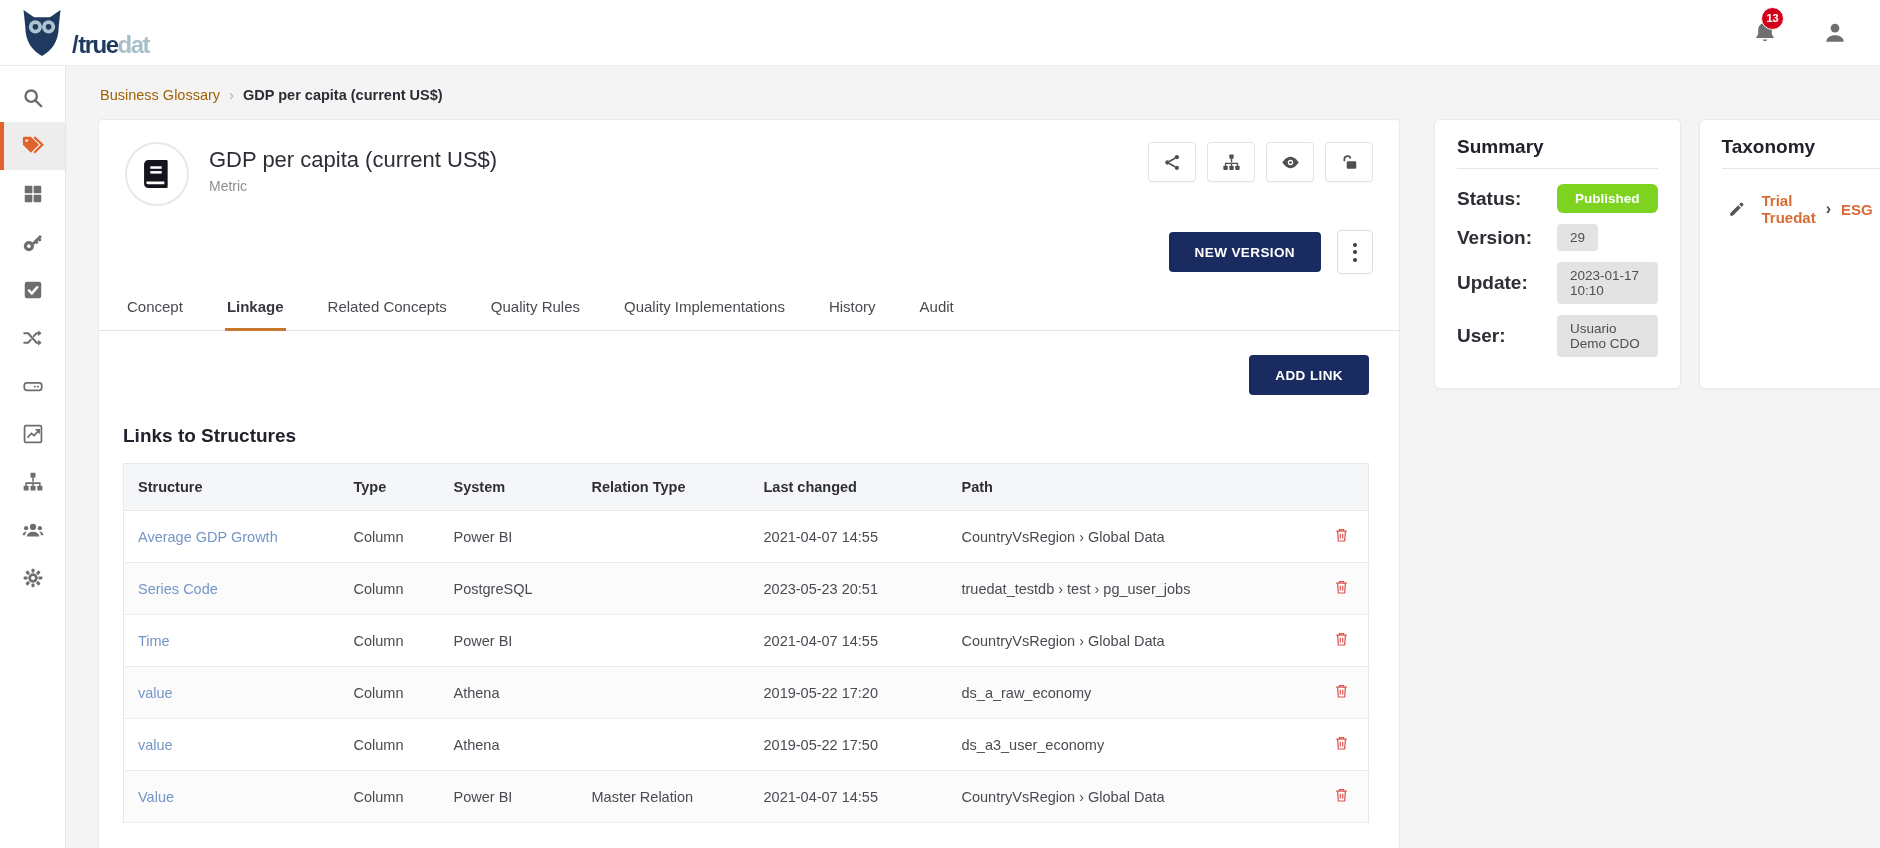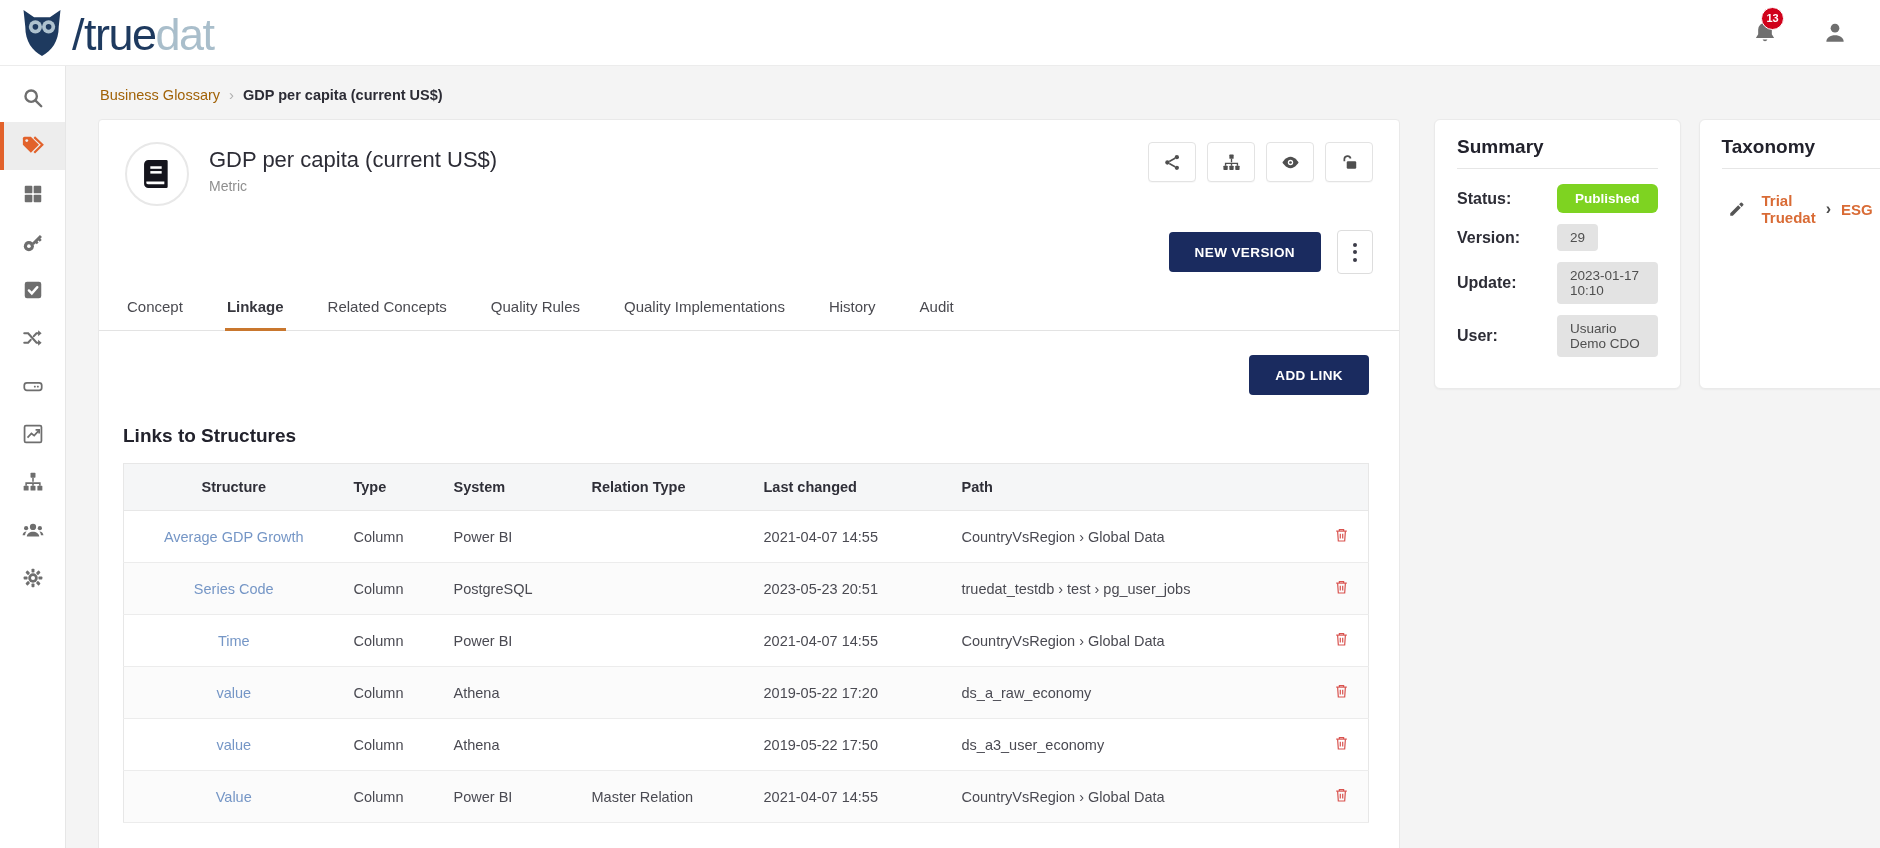--- a/index.html
+++ b/index.html
@@ -2,21 +2,21 @@
 <html><head>
 <meta charset="utf-8">
 <style>
   * { margin:0; padding:0; box-sizing:border-box; }
   html,body { width:1880px; height:848px; overflow:hidden; }
   body { font-family:"Liberation Sans", sans-serif; background:#f4f4f4; color:#2f2f38; }
 
   
   .topbar { height:66px; background:#fff; display:flex; align-items:center; padding:0 26px 0 20px; border-bottom:1px solid #ececec; }
   .logo { display:flex; align-items:flex-end; gap:4px; }
-  .logo-text { font-size:45px; font-weight:normal; letter-spacing:-1.5px; color:#1E3A5F; line-height:1; }
+  .logo-text { font-size:24px; font-weight:bold; letter-spacing:-1.5px; color:#1E3A5F; line-height:1; }
   .logo-text .slash { margin:0 1px 0 4px; }
   .logo-text .lt { color:#A9BECB; }
   .topbar-right { margin-left:auto; display:flex; align-items:center; gap:44px; padding-right:6px; }
   .bell-wrap { position:relative; width:26px; height:26px; color:#6f6f6f; cursor:pointer; }
   .badge { position:absolute; top:-13px; right:-6px; min-width:23px; height:23px; border-radius:50%; background:#D0021B; color:#fff; font-size:11px; font-weight:bold; display:flex; align-items:center; justify-content:center; border:1px solid #fff; }
   .user-icon { width:26px; height:26px; color:#6f6f6f; cursor:pointer; }
 
   
   .page-body { display:flex; height:782px; }
   .sidebar { width:68px; background:#fff; border-right:1px solid #e6e6e6; padding-top:8px; display:flex; flex-direction:column; }
@@ -56,37 +56,37 @@
   .tab.active { font-weight:bold; color:#38383f; border-bottom-color:#C9772E; }
 
   
   .addlink-row { display:flex; justify-content:flex-end; margin:24px 30px 0 0; }
   .section-title { font-size:19px; font-weight:bold; color:#22222c; margin:30px 30px 16px 24px; }
   .table-wrap { margin:0 30px 0 24px; }
   table { width:100%; border-collapse:collapse; border:1px solid #e7e7e7; font-size:14.5px; }
   thead th { background:#f5f6f7; text-align:left; font-weight:bold; color:#2f2f38; padding:15px 12px; border-bottom:1px solid #e7e7e7; }
   tbody td { padding:15px 12px; color:#4a4a52; border-bottom:1px solid #ececec; }
   tbody tr:nth-child(even) td { background:#fbfbfb; }
-  th:nth-child(1), td:nth-child(1) { width:218px; padding-left:14px;text-align:center; }
+  th:nth-child(1), td:nth-child(1) { width:218px; padding-left:14px; }
   th:nth-child(2), td:nth-child(2) { width:100px; }
   th:nth-child(3), td:nth-child(3) { width:138px; }
   th:nth-child(4), td:nth-child(4) { width:172px; }
   th:nth-child(5), td:nth-child(5) { width:198px; }
   th:nth-child(7), td:nth-child(7) { width:54px; }
   .struct-link { color:#7596C6; text-decoration:none; cursor:pointer; }
   .cell-delete { text-align:center; }
   .trash-btn { display:inline-flex; color:#D9534F; cursor:pointer; }
   .trash-btn svg { width:17px; height:18px; }
 
   
   .right-col { width:418px; display:flex; flex-direction:row; gap:18px; }
   .panel { background:#fff; border:1px solid #eaeaea; border-radius:6px; padding:16px 22px 20px; box-shadow:0 1px 2px rgba(0,0,0,.04); }
   .panel-title { font-size:19px; font-weight:bold; color:#22222c; padding-bottom:10px; border-bottom:1px solid #e6e6e6; margin-bottom:15px; }
   .sum-row { display:flex; align-items:center; margin-bottom:11px; }
-  .sum-label { width:100px; font-size:16px; font-weight:bold; color:#2d2d36; flex-shrink:0; }
+  .sum-label { width:100px; font-size:19px; font-weight:bold; color:#2d2d36; flex-shrink:0; }
   .pill { display:inline-block; background:#e3e3e3; color:#4f4f4f; font-size:13.5px; border-radius:4px; padding:6px 13px; }
   .pill-status { background:#7ED321; color:#fff; font-weight:bold; border-radius:6px; padding:7px 18px; }
   .relation-label { font-size:14.5px; color:#2f2f38; margin-bottom:9px; }
   .relation-link { display:block; color:#7596C6; font-size:15px; text-decoration:none; padding-left:4px; margin-bottom:4px; cursor:pointer; }
   .tax-row { display:flex; align-items:center; gap:16px; padding:8px 0 6px 6px; }
   .pencil { width:18px; height:18px; color:#555; cursor:pointer; flex-shrink:0; }
   .tax-link { color:#D96B35; font-weight:bold; font-size:15px; text-decoration:none; cursor:pointer; }
   .tax-sep { color:#4a4a4a; font-weight:bold; font-size:16px; margin:0 -2px; }
   .progress-track { height:26px; background:#f1f1f1; border-radius:8px; margin-top:6px; }
   .progress-fill { height:100%; background:#EAC243; border-radius:8px; display:flex; align-items:center; justify-content:flex-end; padding-right:12px; color:#fff; font-weight:bold; font-size:14px; }

